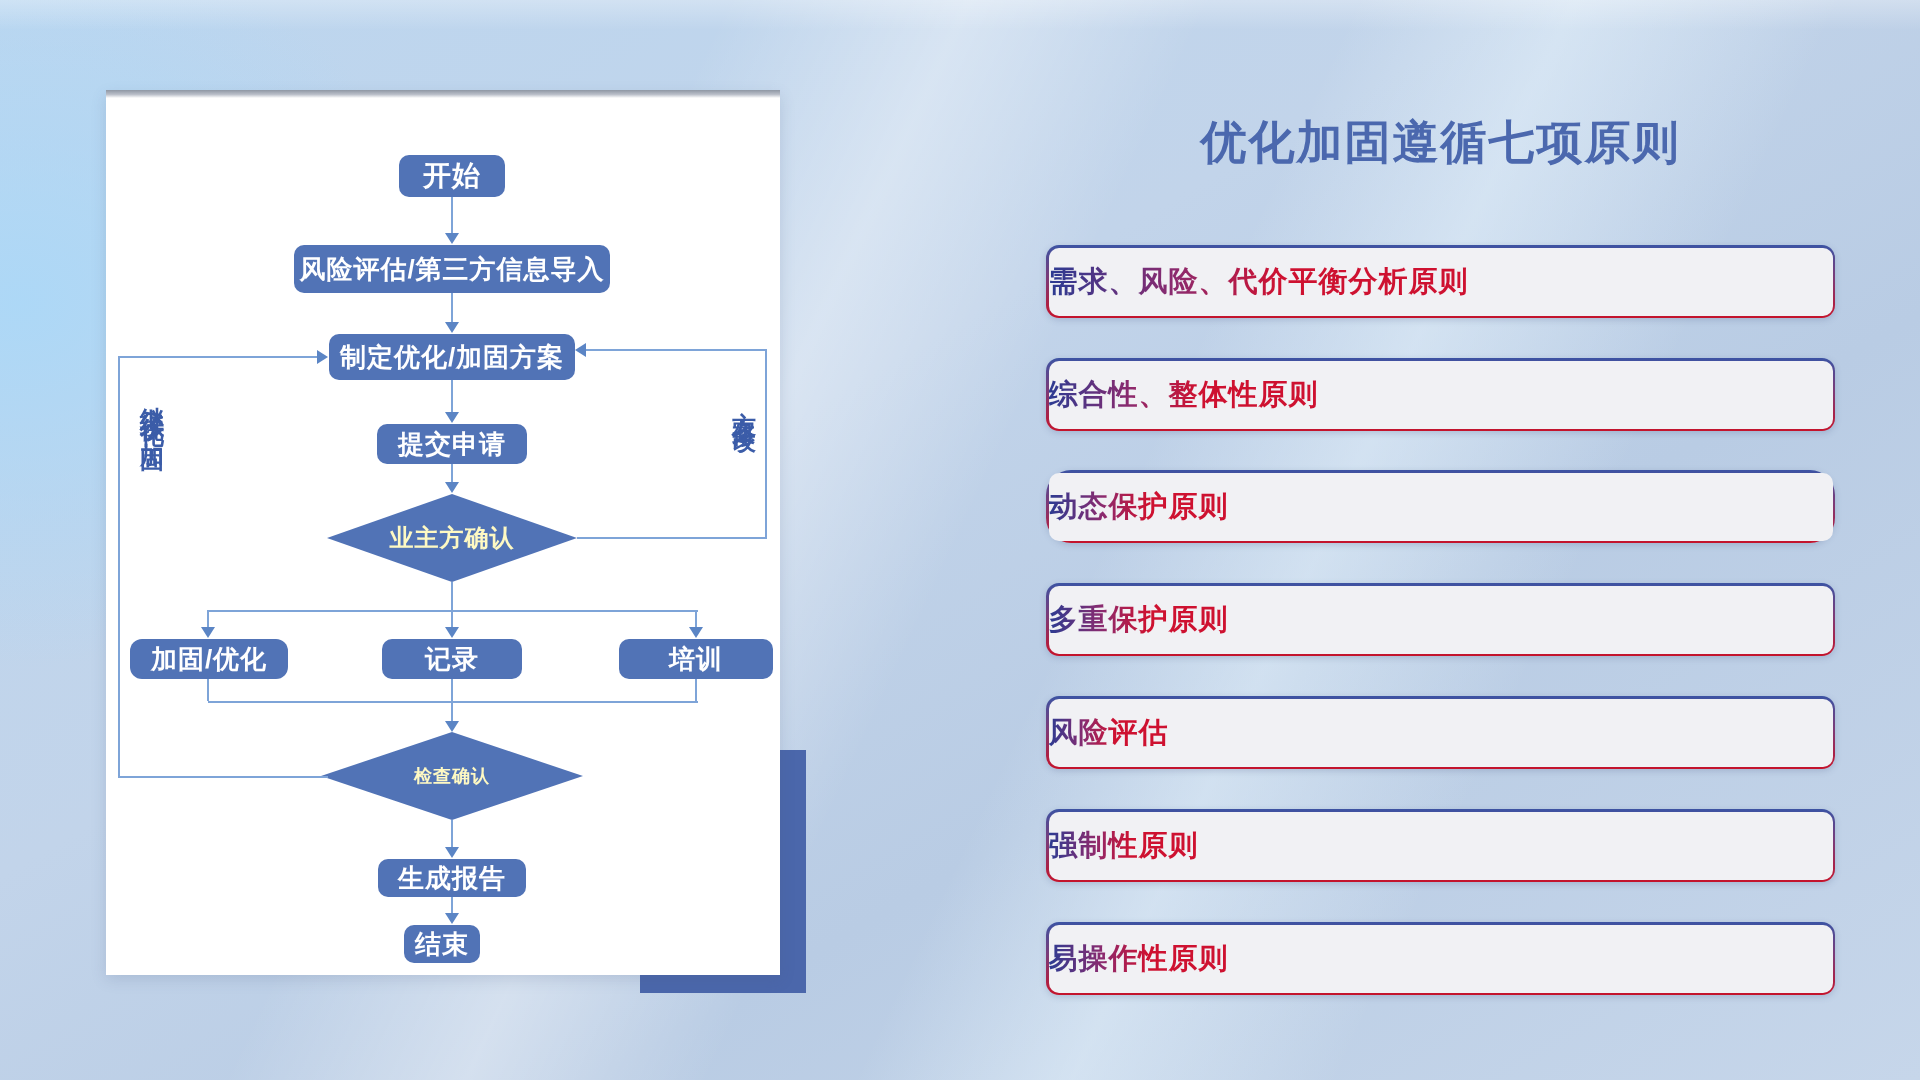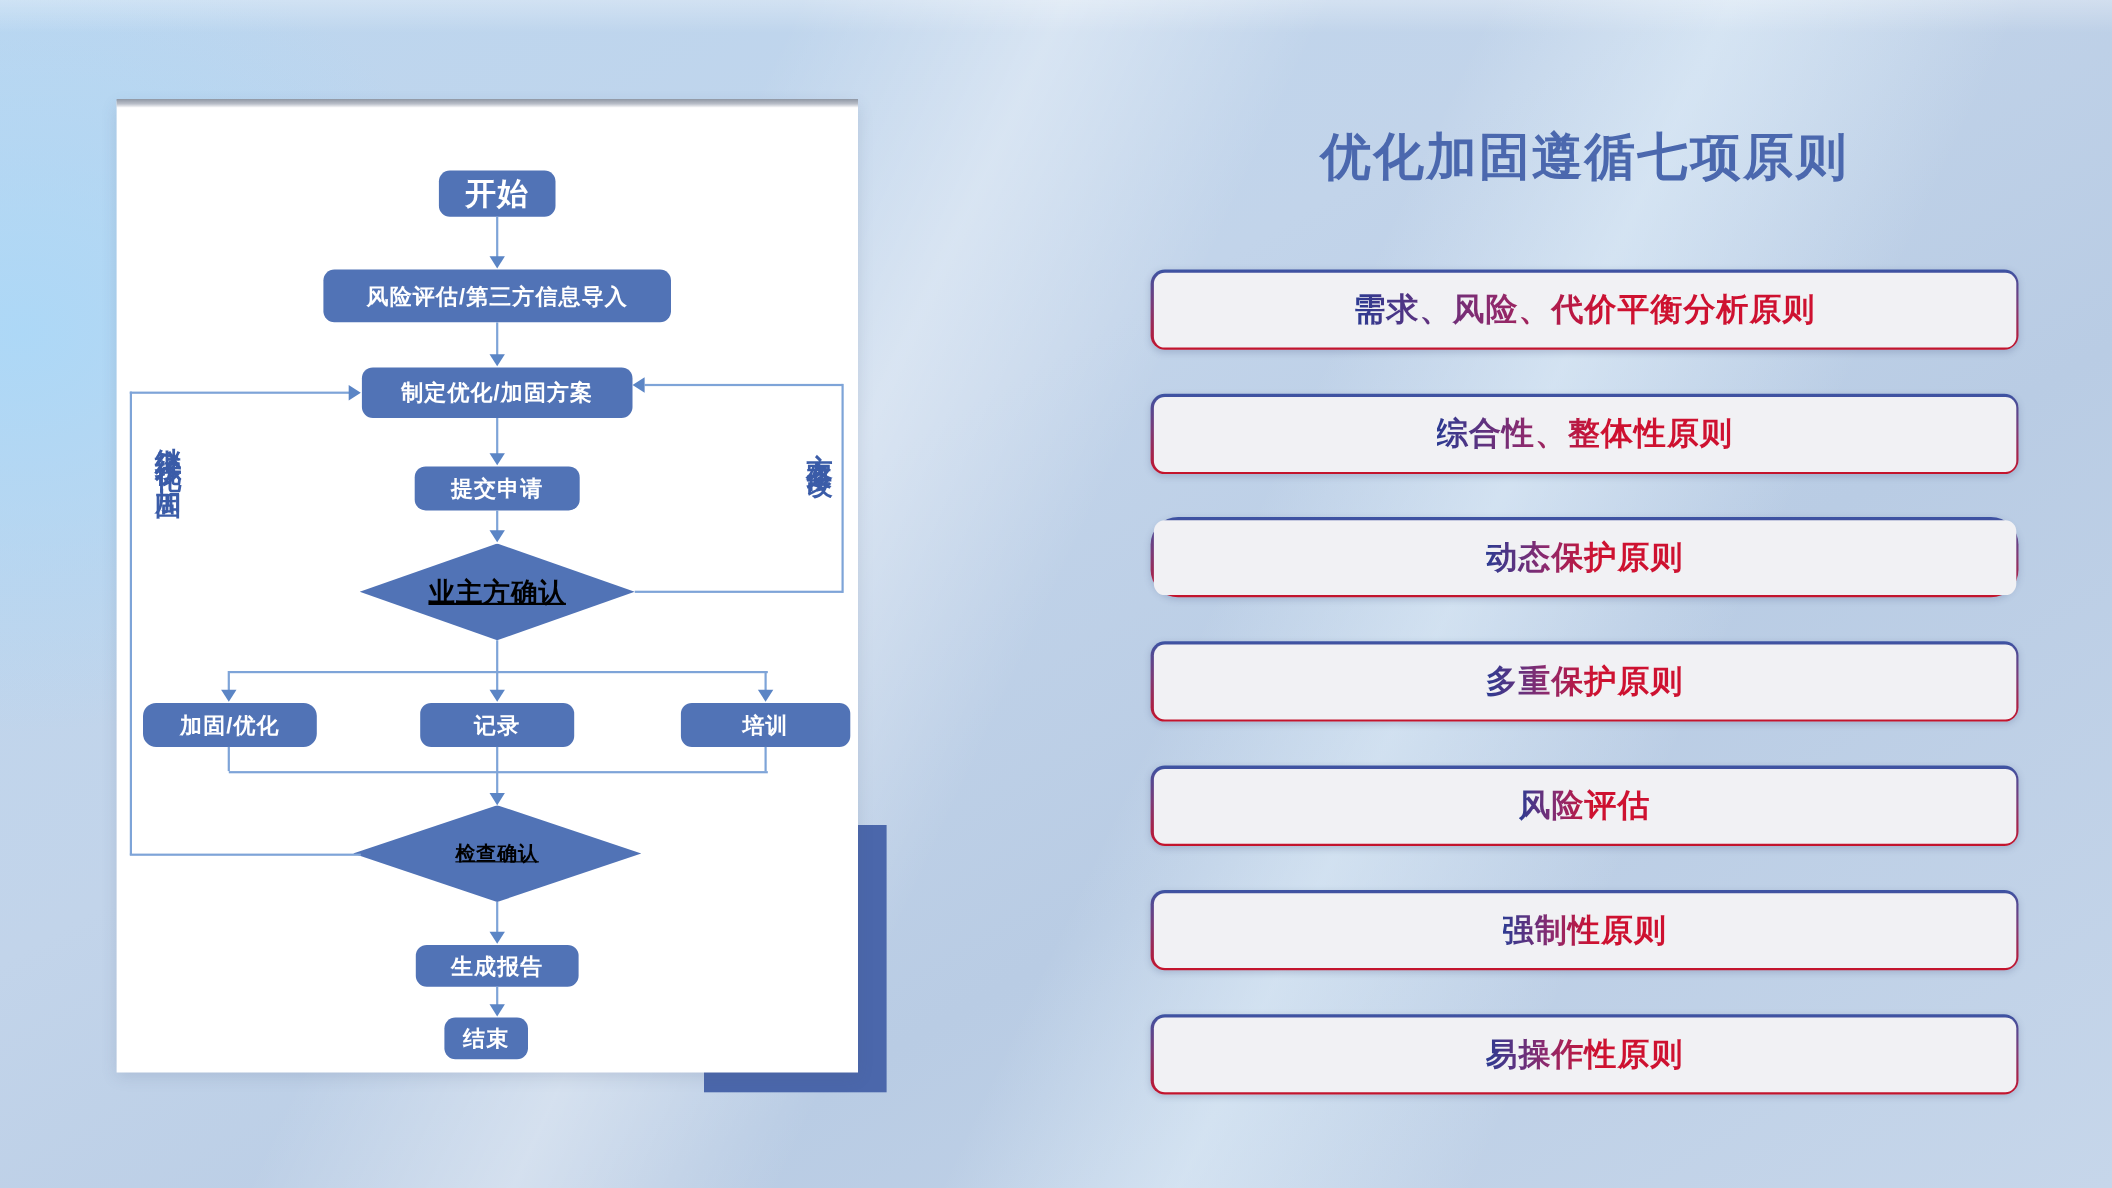--- a/index.html
+++ b/index.html
@@ -26,27 +26,26 @@
   }
   .card::before{ 
     content:""; position:absolute; left:0; top:-2px; width:100%; height:8px;
     background:linear-gradient(to bottom,#8f97a4 0%, #b9bec8 55%, rgba(255,255,255,0) 100%);
   }
 
   
   .fnode{
     position:absolute; background:#5173b6; color:#fff; font-weight:bold;
     display:flex; align-items:center; justify-content:center;
-    border-radius:10px; font-size:20px; letter-spacing:1px;
+    border-radius:10px; font-size:26px; letter-spacing:1px;
   }
   .diamond{
-    position:absolute; background:#5173b6; color:#000000; font-weight:bold;
+    position:absolute; background:#5173b6; color:#fef9c3; font-weight:bold;
     display:flex; align-items:center; justify-content:center; font-size:24px; letter-spacing:1px;
     clip-path:polygon(50% 0, 100% 50%, 50% 100%, 0 50%);
-    text-decoration:underline;
   }
 
   
   .vline{ position:absolute; width:2px; background:#7ea4d8; }
   .hline{ position:absolute; height:2px; background:#7ea4d8; }
   .arr-d{ position:absolute; width:0; height:0;
     border-left:7px solid transparent; border-right:7px solid transparent; border-top:11px solid #5b85c5; }
   .arr-r{ position:absolute; width:0; height:0;
     border-top:7px solid transparent; border-bottom:7px solid transparent; border-left:11px solid #5b85c5; }
   .arr-l{ position:absolute; width:0; height:0;
@@ -63,21 +62,21 @@
     text-align:center; font-size:46px; font-weight:bold; color:#4b68ae; letter-spacing:2px;
   }
   .pbox{
     position:absolute; left:1046px; width:789px; height:73px;
     padding:2.5px; border-radius:13px;
     background:linear-gradient(to bottom,#3c53a3 0%, #7c3a77 45%, #c5132b 100%);
     box-shadow:0 2px 6px rgba(80,95,140,.25);
   }
   .pbox-in{
     width:100%; height:100%; border-radius:10px; background:#f1f1f4;
-    display:flex; align-items:center; justify-content:center;
+    display:flex; align-items:center; 
   }
   .ptext{
     font-size:29px; font-weight:bold; letter-spacing:1px;
     background:linear-gradient(90deg,#2c3b92 0%, #8c2a6e 30%, #ce1130 55%, #ce1130 100%);
     -webkit-background-clip:text; background-clip:text;
     -webkit-text-fill-color:transparent; color:transparent;
   }
 </style>
 </head>
 <body>

